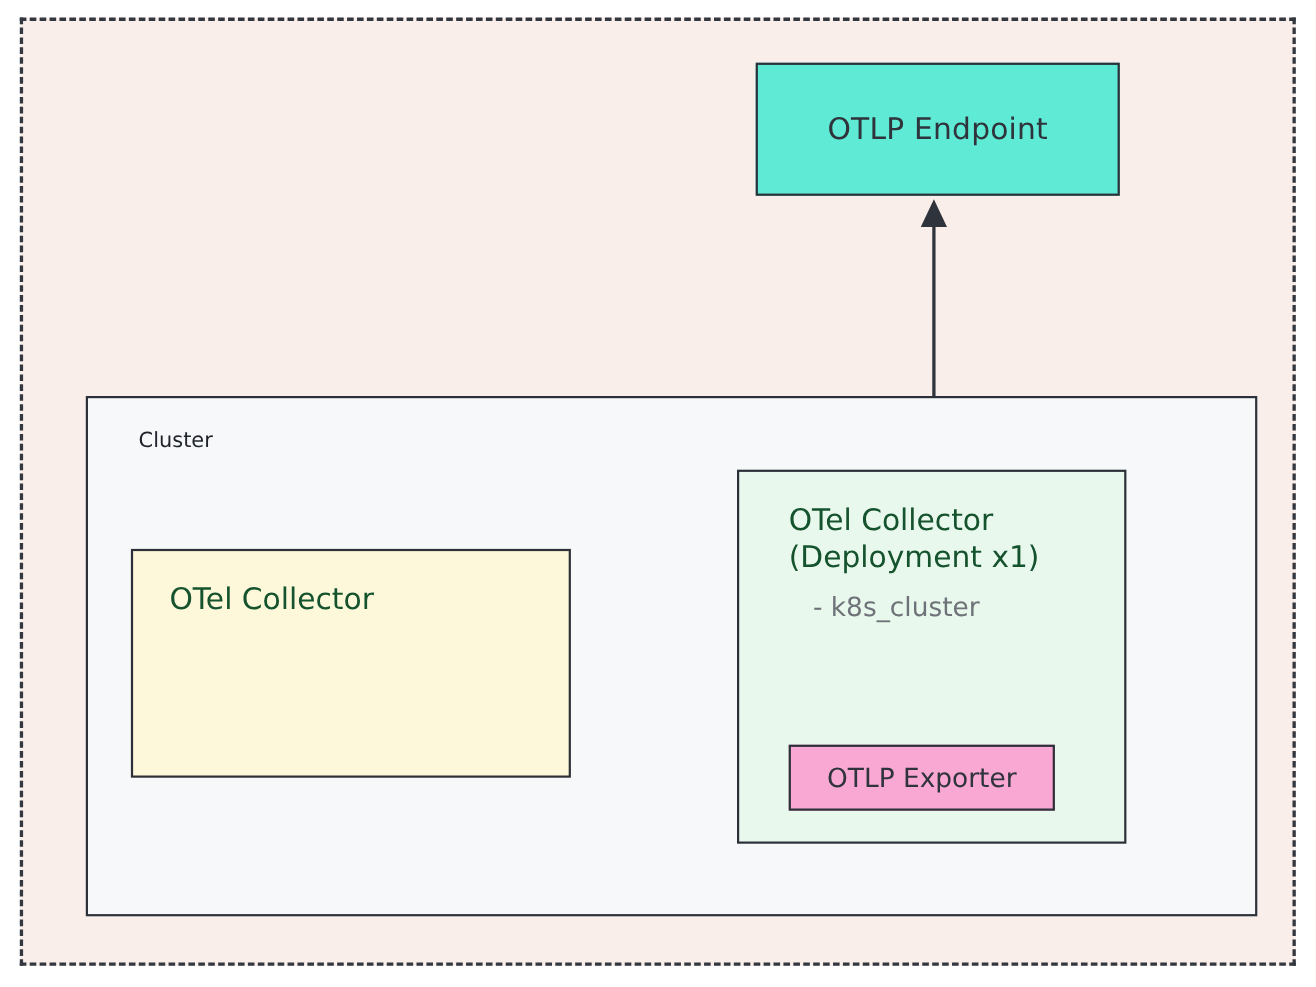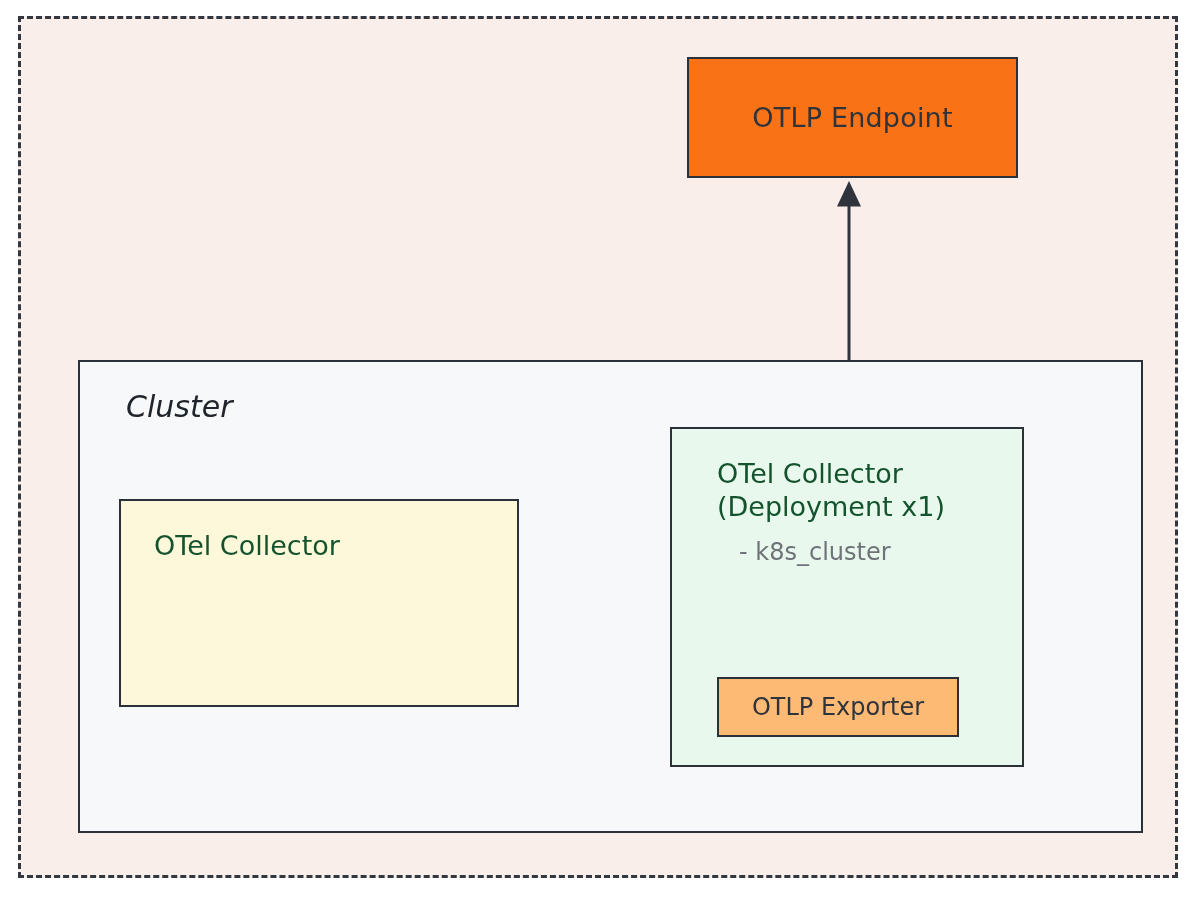--- a/index.html
+++ b/index.html
@@ -45,21 +45,21 @@
     align-items: center;
     justify-content: center;
   }
 
   
   .endpoint-box {
     left: 687px;
     top: 57px;
     width: 331px;
     height: 121px;
-    background: #f97316;
+    background: #5eead4;
     border-color: #2c3038;
   }
   .endpoint-label {
     font-size: 27px;
     color: #2f333b;
     letter-spacing: 0.2px;
     white-space: nowrap;
   }
 
   
@@ -68,24 +68,23 @@
     top: 360px;
     width: 1065px;
     height: 473px;
     background: #f7f8fa;
     border-color: #2c3038;
   }
   .cluster-label {
     position: absolute;
     left: 46px;
     top: 27px;
-    font-size: 30px;
+    font-size: 19px;
     color: #20242b;
     white-space: nowrap;
-    font-style: italic;
   }
 
   
   .daemonset-box {
     left: 119px;
     top: 499px;
     width: 400px;
     height: 208px;
     background: #fdf8d9;
     border-color: #2c3038;
@@ -122,21 +121,21 @@
   }
 
   
   .exporter-box {
     position: absolute;
     left: 45px;
     top: 248px;
     width: 242px;
     height: 60px;
     box-sizing: border-box;
-    background: #fdba74;
+    background: #f9a8d4;
     border: 2px solid #2c3038;
     display: flex;
     align-items: center;
     justify-content: center;
   }
   .exporter-label {
     font-size: 24px;
     color: #2f333b;
     white-space: nowrap;
   }

